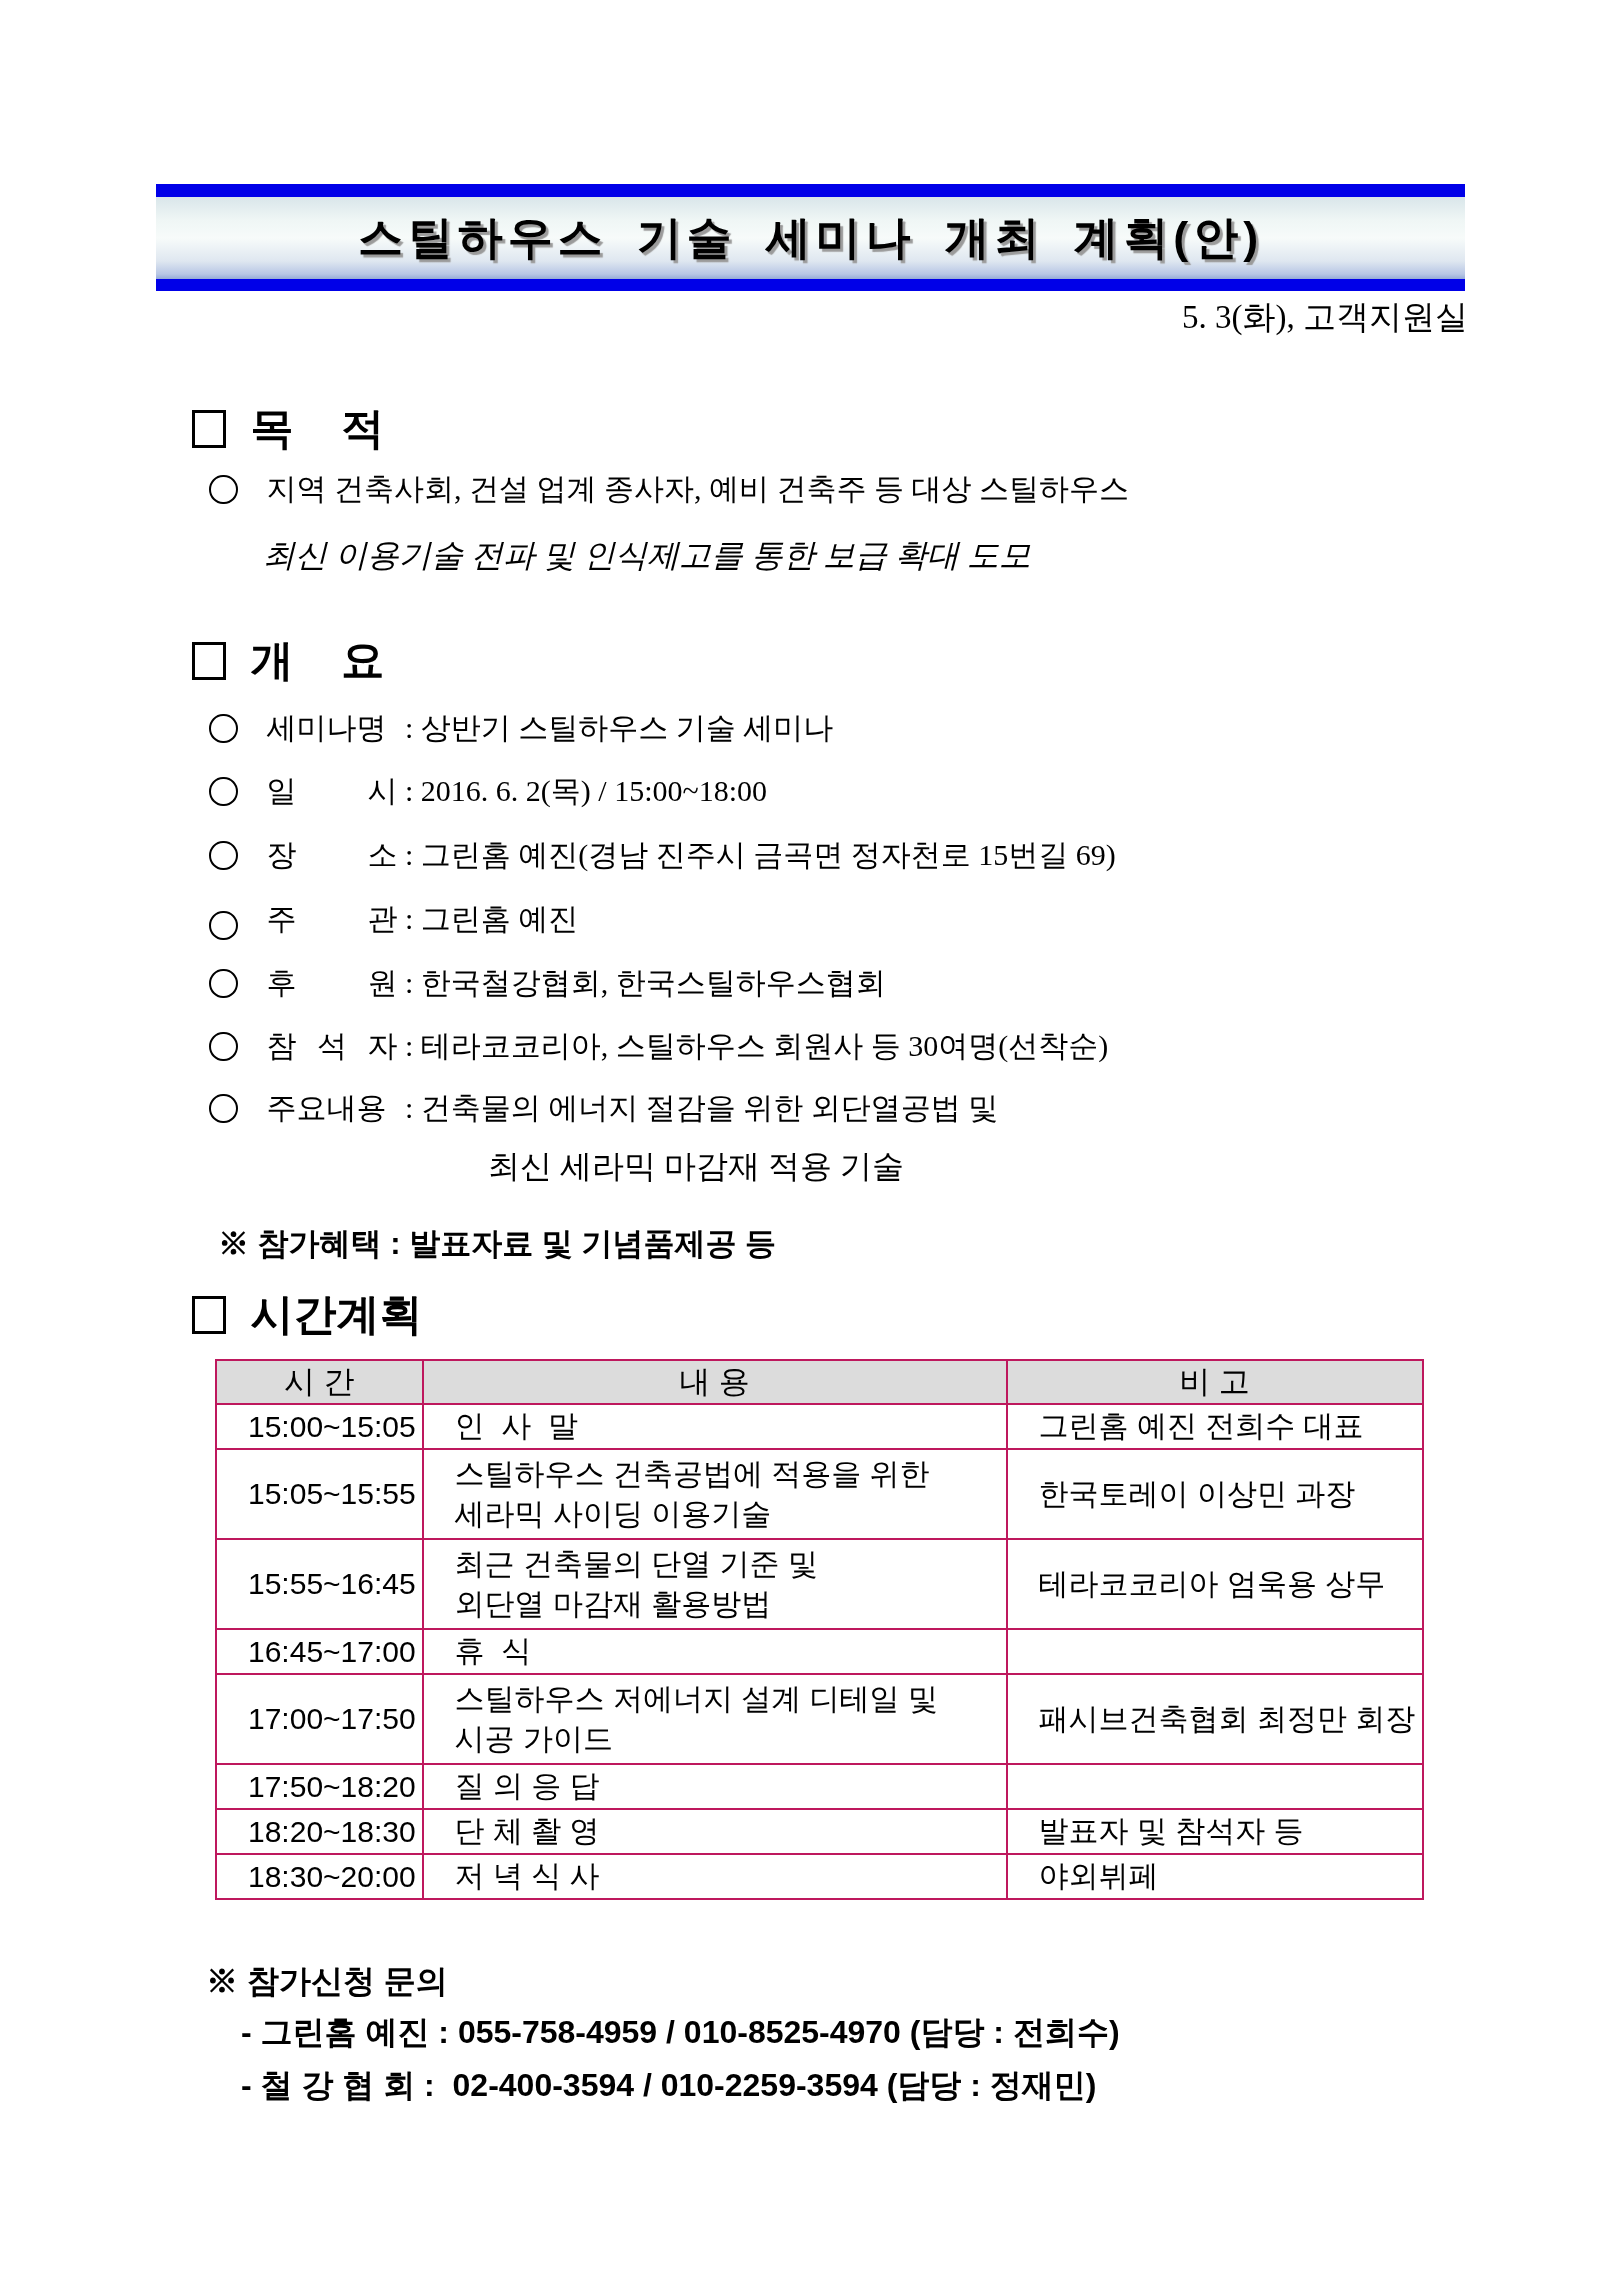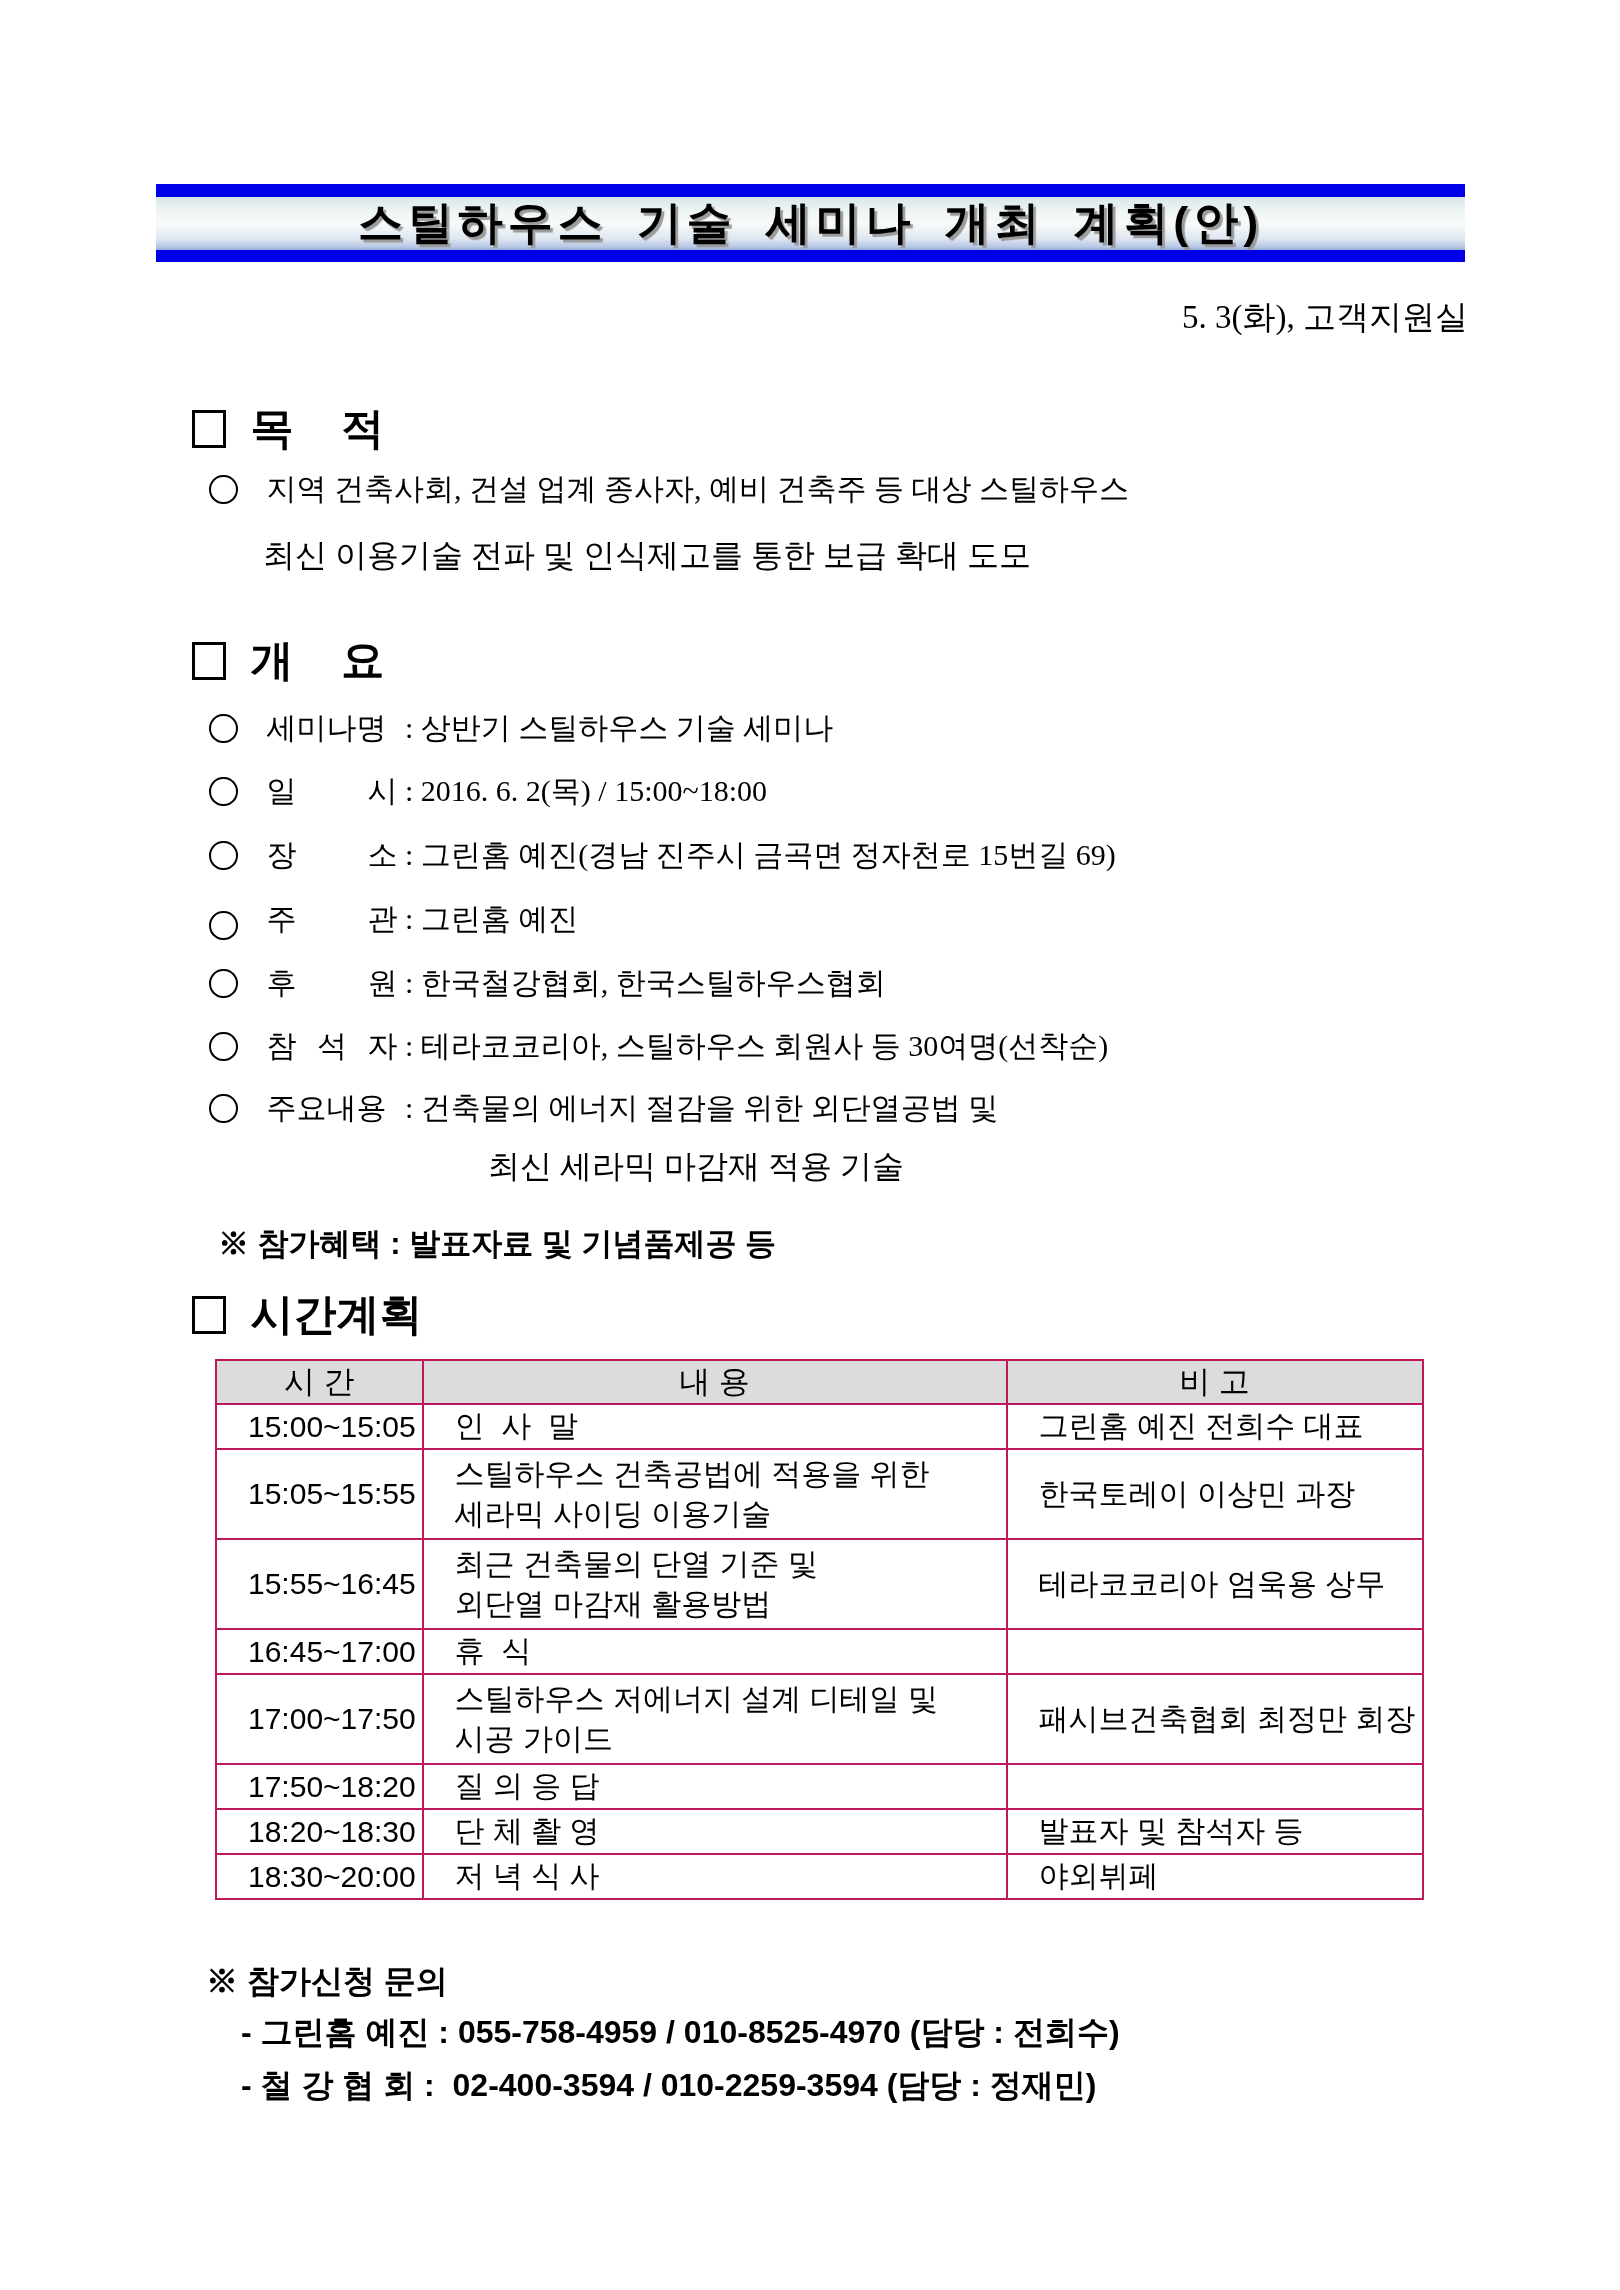--- a/index.html
+++ b/index.html
@@ -6,21 +6,21 @@
   .page {
     position:relative; width:1620px; height:2291px; margin:0 auto;
     background:#ffffff; overflow:hidden; color:#000;
     font-family:"Liberation Serif", serif;
   }
 
   
   .banner { position:absolute; left:156px; top:184px; width:1309px; }
   .banner-bar { height:12.7px; background:var(--accent-blue, #0000e8); }
   .banner-body {
-    height:53px; display:flex; align-items:center; justify-content:center;
+    height:82px; display:flex; align-items:center; justify-content:center;
     background:linear-gradient(180deg,#d9e6ea 0%,#eff6f5 28%,#f7fbfa 50%,#dfe7f0 78%,#b8c7e5 94%,#95abd7 100%);
   }
   .doc-title {
     font-family:"Liberation Sans", sans-serif; font-weight:bold;
     font-size:45px; letter-spacing:4.9px; word-spacing:11.8px; white-space:pre;
     text-shadow:2.9px 2.9px 1px #9b9b9b;
   }
 
   .date-line { position:absolute; top:295px; right:152px; font-size:33px; white-space:pre; }
 
@@ -74,21 +74,21 @@
   <div class="date-line">5. 3(화), 고객지원실</div>
 
   <div class="sec-heading" style="top:400px;">
     <span class="sq"></span>
     <span>목    적</span>
   </div>
   <div class="bullet-line" style="top:469px;">
     <span class="circ"></span>
     <span>지역 건축사회, 건설 업계 종사자, 예비 건축주 등 대상 스틸하우스</span>
   </div>
-  <div class="plain-line" style="top:534px; left:263px;">최신 이용기술 전파 및 인식제고를 통한 보급 확대 도모</div>
+  <div class="plain-line" style="top:534px; left:263px;font-style:italic;">최신 이용기술 전파 및 인식제고를 통한 보급 확대 도모</div>
 
   <div class="sec-heading" style="top:632px;">
     <span class="sq"></span>
     <span>개    요</span>
   </div>
 
   <div class="bullet-line" style="top:708px;">
     <span class="circ"></span>
     <span class="ov-label">세미나명</span>
     <span> : 상반기 스틸하우스 기술 세미나</span>

